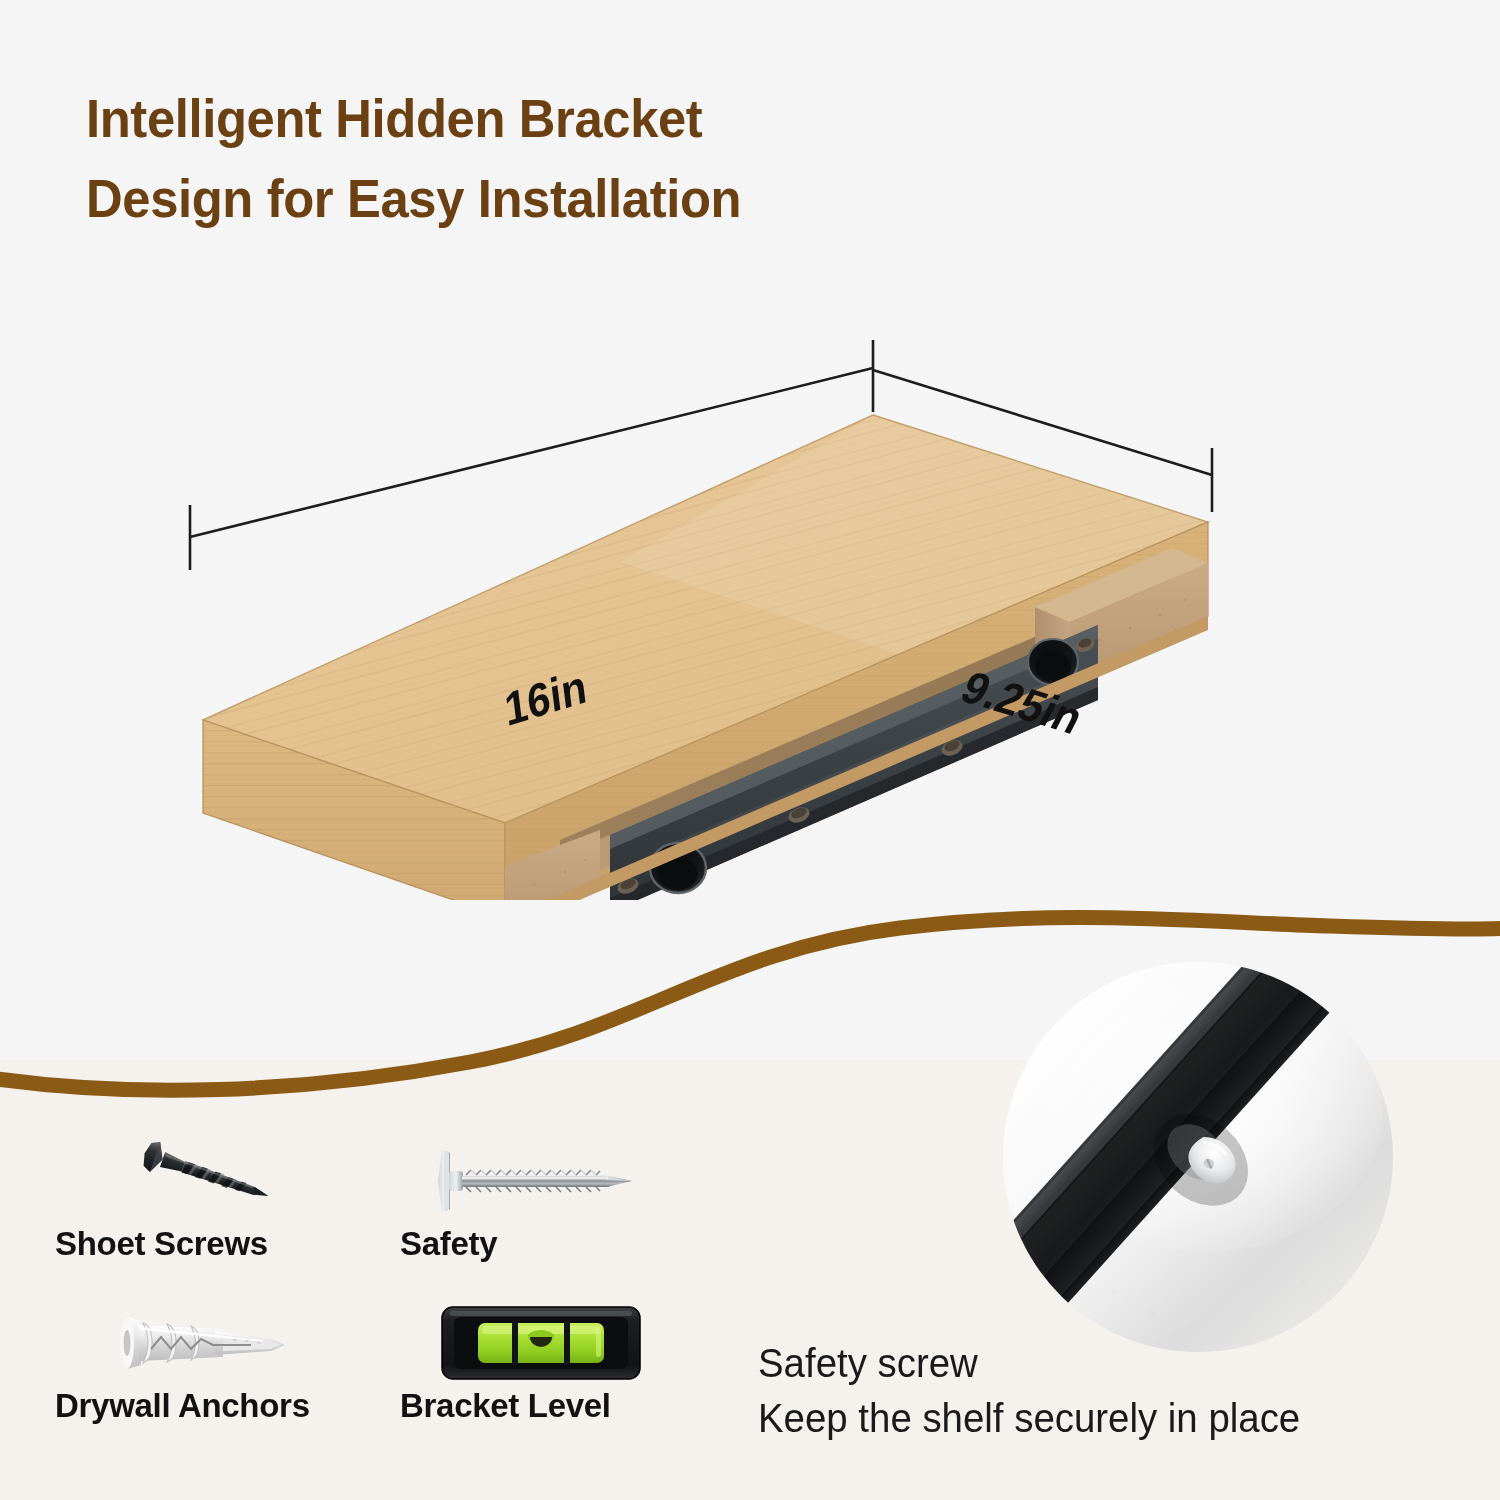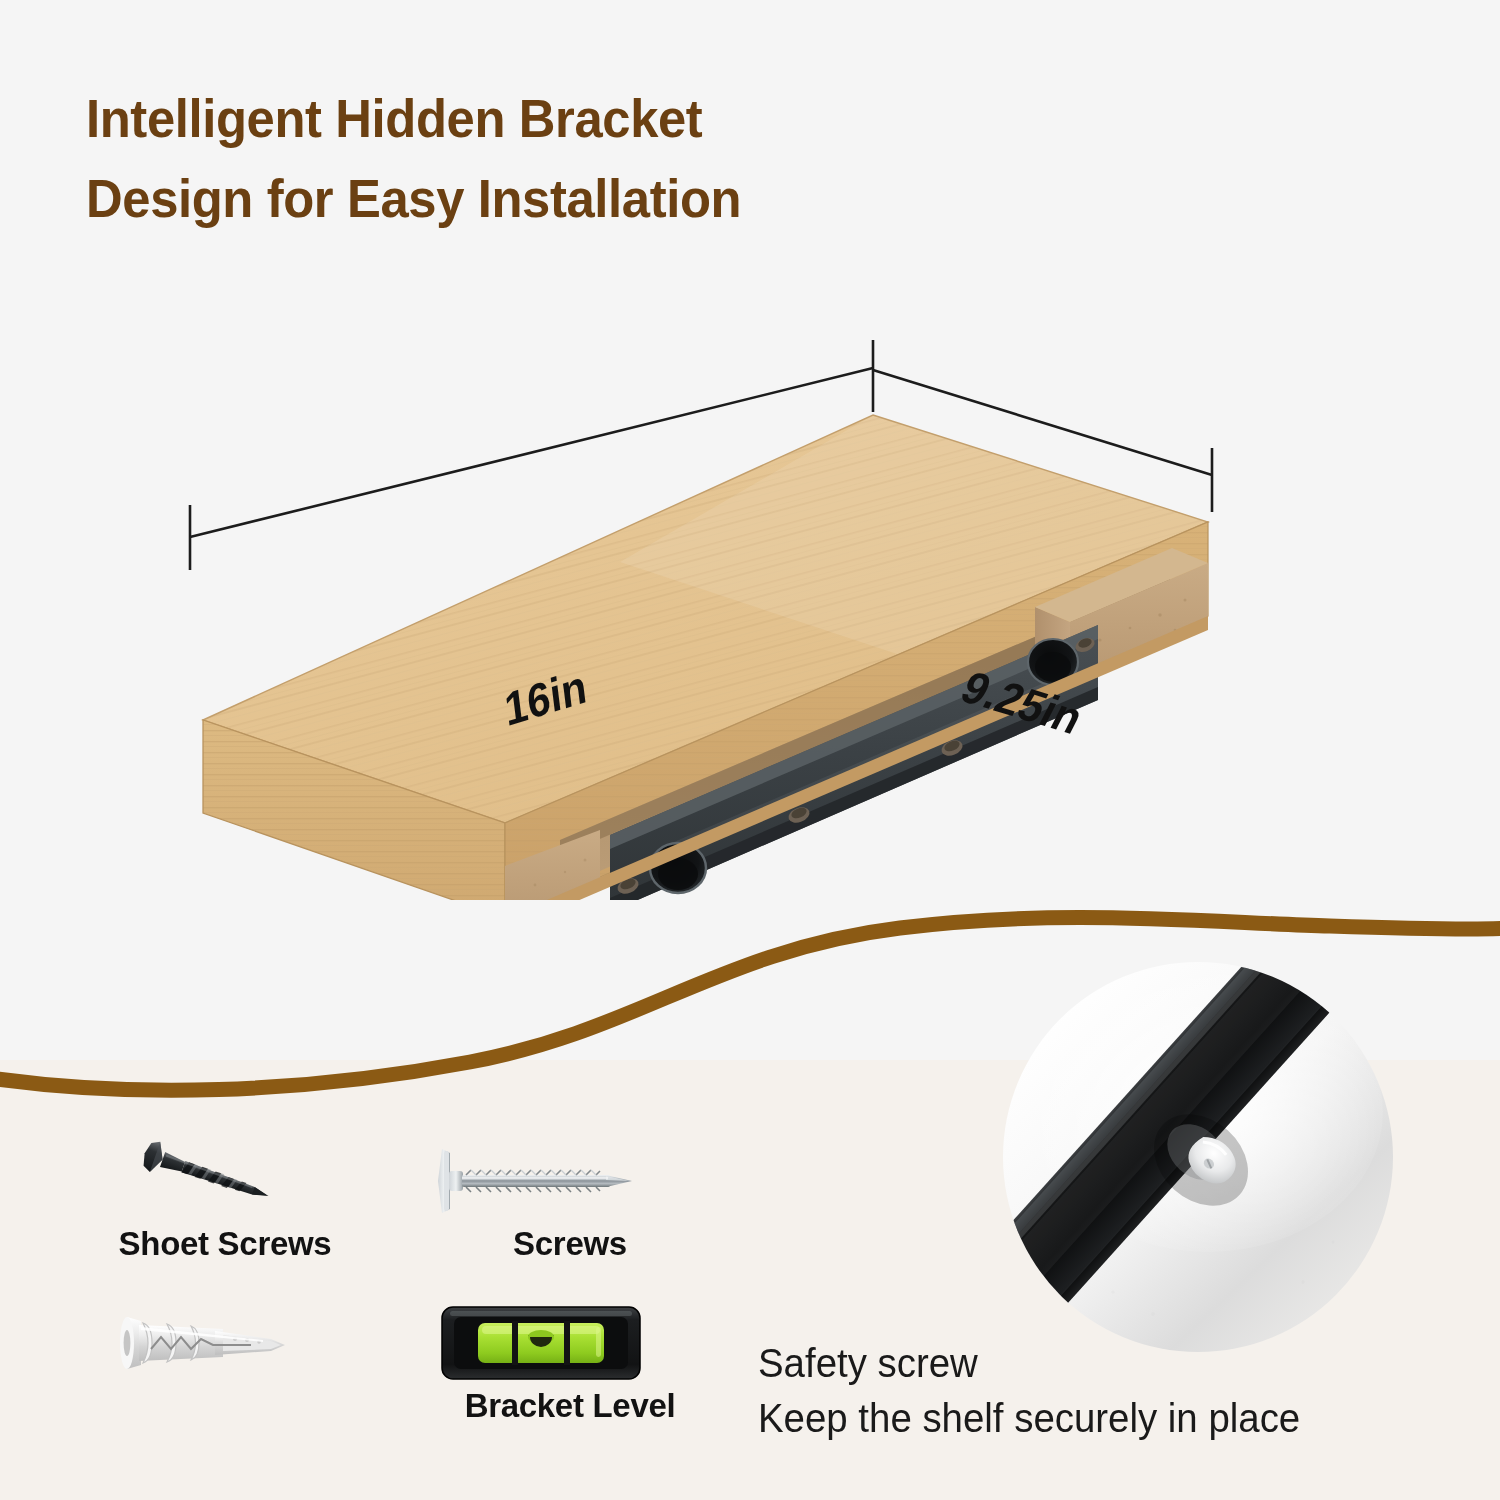--- a/index.html
+++ b/index.html
@@ -32,21 +32,21 @@
   .dim-925{left:965px;top:358px;font-size:46px;
            transform:rotate(17deg) skewX(-10deg) scaleX(0.92);transform-origin:left center;}
 
   
   .hw-grid{position:absolute;left:55px;top:1135px;width:700px;height:330px;}
   .hw-cell{position:absolute;width:340px;height:165px;}
   .hw-cell.c0{left:0;top:0;} .hw-cell.c1{left:345px;top:0;}
   .hw-cell.c2{left:0;top:162px;} .hw-cell.c3{left:345px;top:162px;}
   .hw-art{position:absolute;left:0;top:0;width:340px;height:92px;}
   .hw-art svg{position:absolute;left:0;top:0;}
-  .hw-label{position:absolute;left:0;top:90px;width:340px;text-align:center;
+  .hw-label{position:absolute;left:0;top:90px;width:340px;
             font-size:33px;font-weight:bold;color:#121212;
             font-family:"Liberation Sans","DejaVu Sans",sans-serif;
             letter-spacing:-0.3px;white-space:nowrap;}
 
   
   .inset{position:absolute;left:1003px;top:962px;width:390px;height:390px;
          border-radius:50%;overflow:hidden;}
   .inset svg{position:absolute;left:0;top:0;}
 
   
@@ -333,21 +333,21 @@
                        M 186,52 l 5,5 M 196,52 l 4,4"></path>
             </g>
 
             <path d="M 206,40 L 232,46 L 206,52 Z" fill="url(#chrome)"></path>
             <path d="M 206,41 L 230,46 L 206,45 Z" fill="#e6eaec" opacity="0.7"></path>
 
             <rect x="62" y="42" width="146" height="2.4" fill="#f4f6f7" opacity="0.75"></rect>
           </g>
         </svg>
       </div>
-      <div class="hw-label">Screws</div>
+      <div class="hw-label">Safety</div>
     </div>
 
     <div class="hw-cell c2">
       <div class="hw-art">
         <svg width="340" height="92" viewBox="0 0 340 92">
           <defs>
             <linearGradient id="plastic" x1="0" y1="0" x2="0" y2="1">
               <stop offset="0" stop-color="#ffffff"></stop>
               <stop offset="0.3" stop-color="#ececec"></stop>
               <stop offset="0.62" stop-color="#d3d3d3"></stop>
@@ -376,20 +376,21 @@
             <g fill="#cacaca">
               <circle cx="180" cy="40" r="2"></circle>
                 <circle cx="192" cy="41" r="2"></circle>
               <circle cx="204" cy="43" r="1.8"></circle>
             </g>
 
             <path d="M 86,28 L 208,41 L 208,43 L 86,31 Z" fill="#ffffff" opacity="0.85"></path>
           </g>
         </svg>
       </div>
+      <div class="hw-label">Drywall Anchors</div>
     </div>
 
     <div class="hw-cell c3">
       <div class="hw-art">
         <svg width="340" height="92" viewBox="0 0 340 92">
           <defs>
             <linearGradient id="lvlBody" x1="0" y1="0" x2="0" y2="1">
               <stop offset="0" stop-color="#3e4144"></stop>
               <stop offset="0.18" stop-color="#1c1e20"></stop>
               <stop offset="0.8" stop-color="#121314"></stop>

